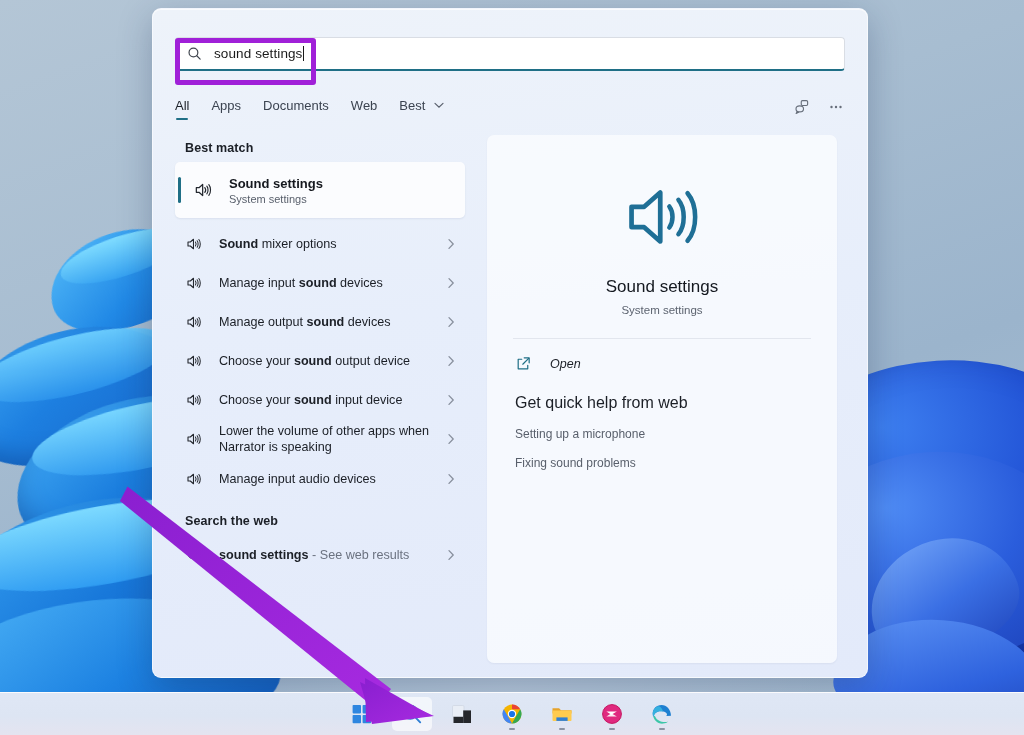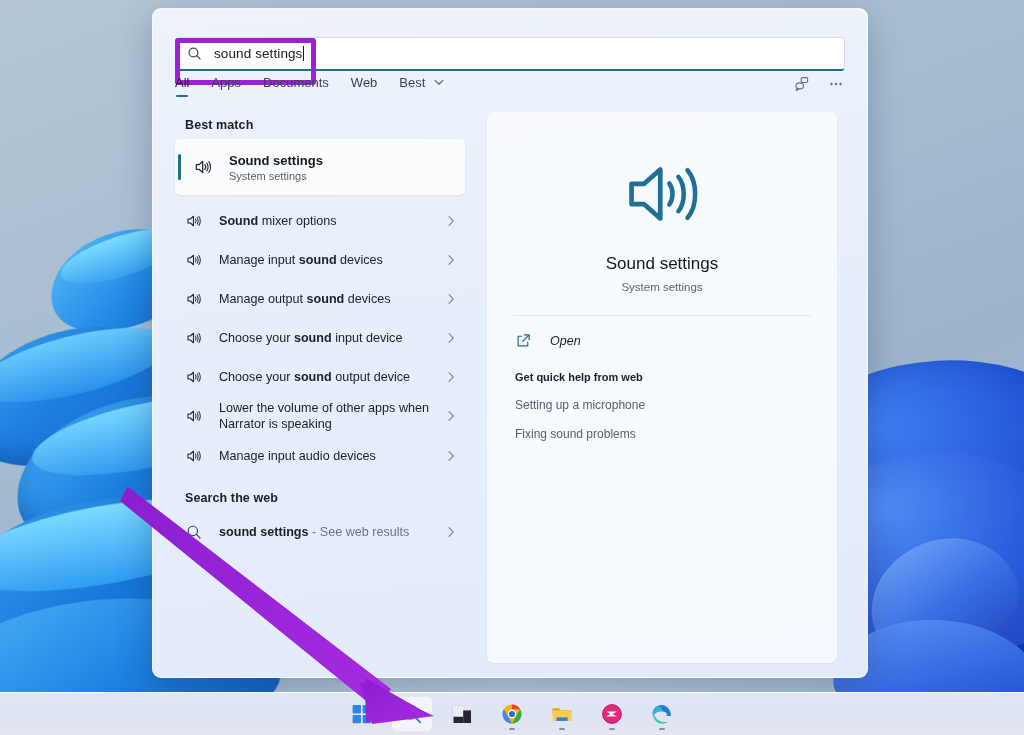--- a/index.html
+++ b/index.html
@@ -144,21 +144,21 @@
     position: absolute;
     left: 22px; top: 29px; width: 141px; height: 47px;
     border: 5px solid #a020d8;
     border-radius: 3px;
     pointer-events: none;
   }
 
   
   #tabs {
     display: flex; align-items: flex-start; gap: 22px;
-    padding: 4px 22px 0 22px;
+    padding: 27px 22px 0 22px;
     position: relative;
   }
   .tab {
     font-size: 13px; color: #3b4350; padding-bottom: 7px;
     position: relative; cursor: default; white-space: nowrap;
   }
   .tab.active { color: #1b1f26; }
   .tab.active::after {
     content: ""; position: absolute;
     left: 1px; right: 1px; bottom: 0; height: 2.5px;
@@ -226,21 +226,21 @@
   #preview-hero { text-align: center; padding: 14px 0 18px; }
   #preview-hero .hero-icon { width: 84px; height: 84px; margin: 0 auto; display: block; }
   #preview-title { font-size: 17px; color: #14181f; margin-top: 18px; }
   #preview-sub { font-size: 11.5px; color: #5d6470; margin-top: 7px; }
   #preview-divider { height: 1px; background: #e2e6ee; margin: 4px 0 0; }
 
   #open-row { display: flex; align-items: center; padding: 16px 2px 16px 2px; font-style: italic; }
   #open-row .open-icon { width: 17px; height: 17px; flex: 0 0 17px; }
   #open-row .open-label { margin-left: 18px; font-size: 12.5px; color: #1b1f26; }
 
-  .help-head { font-size: 11px; font-weight: bold; color: #1b1f26; padding: 6px 2px 0; }
+  .help-head { font-size: 16px; font-weight: normal; color: #1b1f26; padding: 6px 2px 0; }
   .help-link { font-size: 12px; color: #585f6b; padding: 15px 2px 0; }
 
   
   #taskbar {
     position: absolute; left: 0; right: 0; bottom: 0; height: 43px;
     background: linear-gradient(180deg, #dfe7f5 0%, #dde5f3 55%, #e4e4f0 100%);
     border-top: 1px solid rgba(255,255,255,.85);
     display: flex; align-items: center; justify-content: center;
     gap: 10px;
   }
@@ -386,33 +386,33 @@
               <path d="M4 1.6 L8.2 6 L4 10.4" fill="none" stroke="#3b4350" stroke-width="1.3" stroke-linecap="round" stroke-linejoin="round"></path>
             </svg>
           </div>
           <div class="result-row">
             <svg class="r-icon" viewBox="0 0 24 24">
               <path d="M4 9.3 H7.1 L11.3 5.7 V18.3 L7.1 14.7 H4 Z" fill="none" stroke="#23272e" stroke-width="1.45" stroke-linejoin="round"></path>
               <path d="M13.9 9.3 C14.9 10.7 14.9 13.3 13.9 14.7" fill="none" stroke="#23272e" stroke-width="1.35" stroke-linecap="round"></path>
               <path d="M16.2 7.6 C17.9 9.7 17.9 14.3 16.2 16.4" fill="none" stroke="#23272e" stroke-width="1.35" stroke-linecap="round"></path>
               <path d="M18.5 6.0 C21 8.9 21 15.1 18.5 18.0" fill="none" stroke="#23272e" stroke-width="1.35" stroke-linecap="round"></path>
             </svg>
+            <div class="r-label"><span>Choose your </span><b>sound</b><span> output device</span></div>
+            <svg class="r-chev" viewBox="0 0 12 12">
+              <path d="M4 1.6 L8.2 6 L4 10.4" fill="none" stroke="#3b4350" stroke-width="1.3" stroke-linecap="round" stroke-linejoin="round"></path>
+            </svg>
+          </div>
+          <div class="result-row">
+            <svg class="r-icon" viewBox="0 0 24 24">
+              <path d="M4 9.3 H7.1 L11.3 5.7 V18.3 L7.1 14.7 H4 Z" fill="none" stroke="#23272e" stroke-width="1.45" stroke-linejoin="round"></path>
+              <path d="M13.9 9.3 C14.9 10.7 14.9 13.3 13.9 14.7" fill="none" stroke="#23272e" stroke-width="1.35" stroke-linecap="round"></path>
+              <path d="M16.2 7.6 C17.9 9.7 17.9 14.3 16.2 16.4" fill="none" stroke="#23272e" stroke-width="1.35" stroke-linecap="round"></path>
+              <path d="M18.5 6.0 C21 8.9 21 15.1 18.5 18.0" fill="none" stroke="#23272e" stroke-width="1.35" stroke-linecap="round"></path>
+            </svg>
             <div class="r-label"><span>Choose your </span><b>sound</b><span> input device</span></div>
-            <svg class="r-chev" viewBox="0 0 12 12">
-              <path d="M4 1.6 L8.2 6 L4 10.4" fill="none" stroke="#3b4350" stroke-width="1.3" stroke-linecap="round" stroke-linejoin="round"></path>
-            </svg>
-          </div>
-          <div class="result-row">
-            <svg class="r-icon" viewBox="0 0 24 24">
-              <path d="M4 9.3 H7.1 L11.3 5.7 V18.3 L7.1 14.7 H4 Z" fill="none" stroke="#23272e" stroke-width="1.45" stroke-linejoin="round"></path>
-              <path d="M13.9 9.3 C14.9 10.7 14.9 13.3 13.9 14.7" fill="none" stroke="#23272e" stroke-width="1.35" stroke-linecap="round"></path>
-              <path d="M16.2 7.6 C17.9 9.7 17.9 14.3 16.2 16.4" fill="none" stroke="#23272e" stroke-width="1.35" stroke-linecap="round"></path>
-              <path d="M18.5 6.0 C21 8.9 21 15.1 18.5 18.0" fill="none" stroke="#23272e" stroke-width="1.35" stroke-linecap="round"></path>
-            </svg>
-            <div class="r-label"><span>Choose your </span><b>sound</b><span> output device</span></div>
             <svg class="r-chev" viewBox="0 0 12 12">
               <path d="M4 1.6 L8.2 6 L4 10.4" fill="none" stroke="#3b4350" stroke-width="1.3" stroke-linecap="round" stroke-linejoin="round"></path>
             </svg>
           </div>
           <div class="result-row">
             <svg class="r-icon" viewBox="0 0 24 24">
               <path d="M4 9.3 H7.1 L11.3 5.7 V18.3 L7.1 14.7 H4 Z" fill="none" stroke="#23272e" stroke-width="1.45" stroke-linejoin="round"></path>
               <path d="M13.9 9.3 C14.9 10.7 14.9 13.3 13.9 14.7" fill="none" stroke="#23272e" stroke-width="1.35" stroke-linecap="round"></path>
               <path d="M16.2 7.6 C17.9 9.7 17.9 14.3 16.2 16.4" fill="none" stroke="#23272e" stroke-width="1.35" stroke-linecap="round"></path>
               <path d="M18.5 6.0 C21 8.9 21 15.1 18.5 18.0" fill="none" stroke="#23272e" stroke-width="1.35" stroke-linecap="round"></path>

